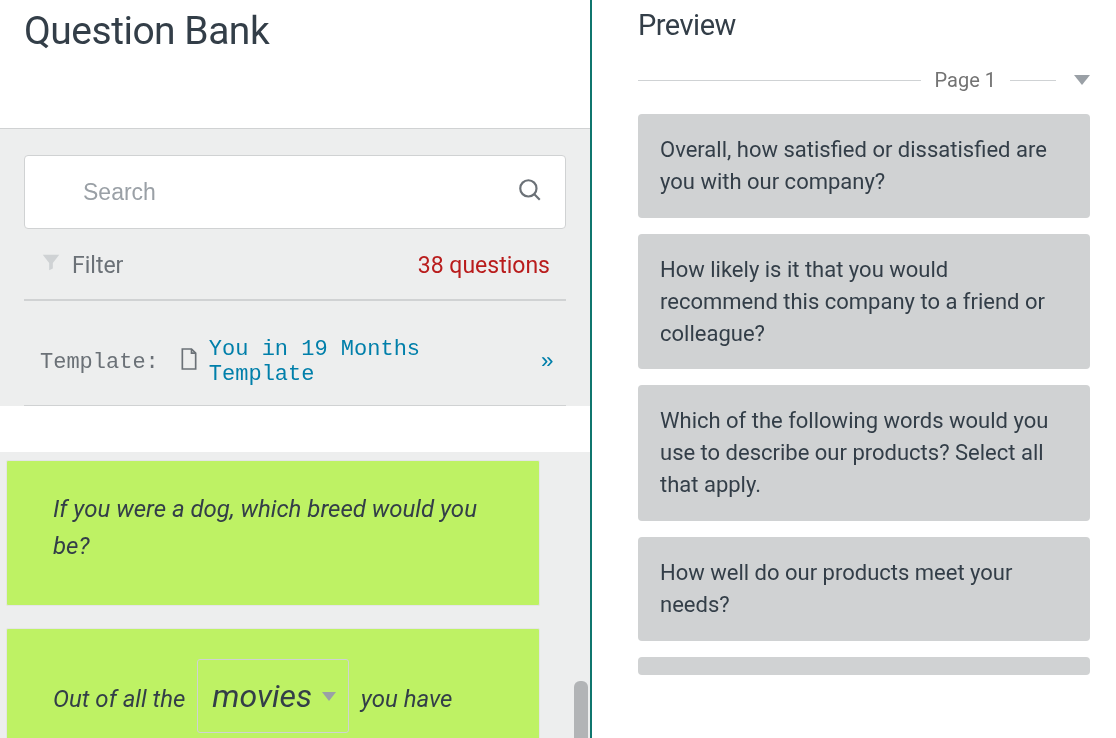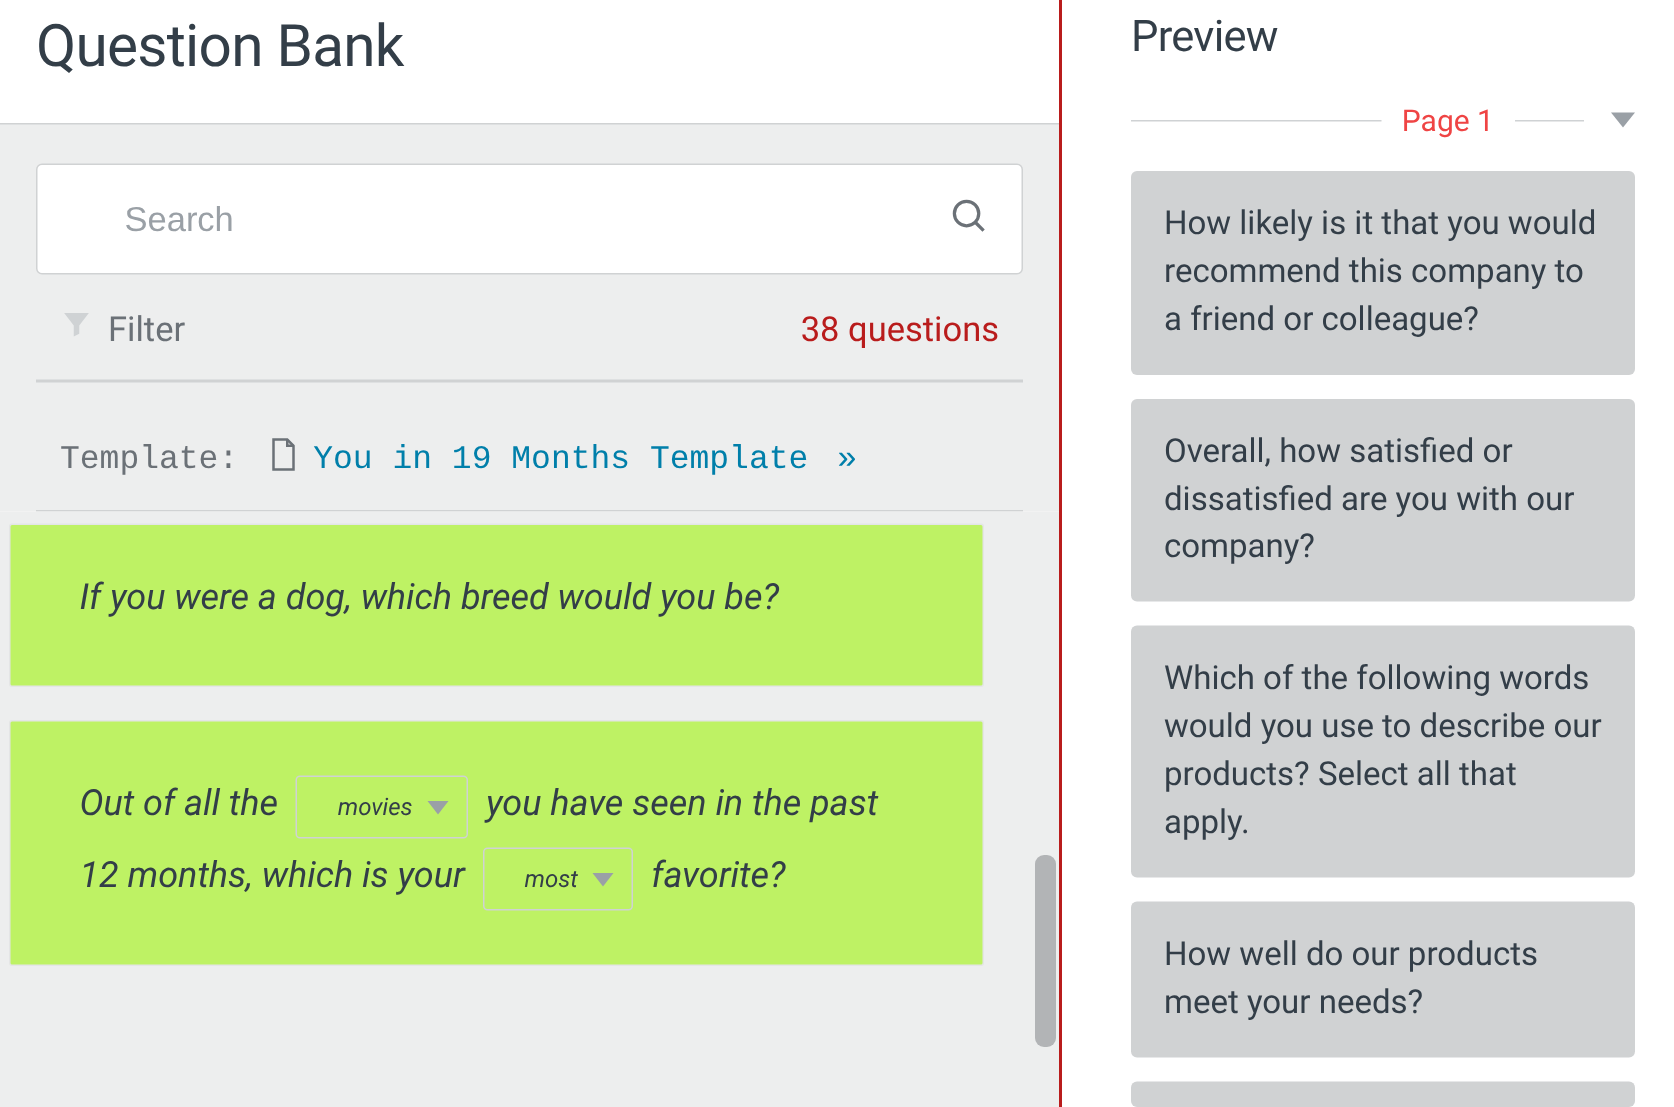--- a/index.html
+++ b/index.html
@@ -11,26 +11,27 @@
     background: #ffffff;
     overflow: hidden;
   }
   .app {
     display: flex;
     width: 100%;
     height: 100%;
   }
   
   .left {
-    width: 708px;
+    width: 592px;
     height: 100%;
-    border-right: 2px solid #b91c1c;
+    border-right: 2px solid #0f766e;
     display: flex;
     flex-direction: column;
     background: #ffffff;
+    gap: 46px;
   }
   .left-header {
     padding: 8px 24px 28px 24px;
   }
   .left-header h1 {
     font-size: 39px;
     font-weight: 400;
     color: #333E48;
     letter-spacing: -0.5px;
   }
@@ -158,22 +159,22 @@
     border-top: 6px solid transparent;
     border-bottom: 6px solid transparent;
     border-left: 8px solid #007FAA;
   }
   .inline-select {
     display: inline-flex;
     align-items: center;
     gap: 10px;
     border: 1px solid #cfd2d4;
     border-radius: 3px;
-    padding: 4px 12px 4px 27px;
-    font-size: 16px;
+    padding: 4px 12px 4px 14px;
+    font-size: 32px;
     color: #333E48;
     margin: 0 6px;
     cursor: pointer;
     vertical-align: baseline;
   }
   .inline-select .mini-caret {
     width: 0; height: 0;
     border-left: 7px solid transparent;
     border-right: 7px solid transparent;
     border-top: 9px solid #9aa0a6;
@@ -202,21 +203,21 @@
     font-size: 29px;
     font-weight: 400;
     color: #333E48;
     letter-spacing: -0.5px;
     margin-bottom: 26px;
   }
   .page-divider {
     display: flex;
     align-items: center;
     gap: 14px;
-    color: #ef4444;
+    color: #737373;
     font-size: 20px;
     margin-bottom: 22px;
   }
   .page-divider .line-long { flex: 1; height: 1px; background: #cfd2d4; }
   .page-divider .line-short { width: 46px; height: 1px; background: #cfd2d4; }
   .collapse-caret {
     width: 0; height: 0;
     border-left: 8px solid transparent;
     border-right: 8px solid transparent;
     border-top: 10px solid #9aa0a6;
@@ -324,20 +325,20 @@
     <h1>Preview</h1>
 
     <div class="page-divider">
       <span class="line-long"></span>
       <span>Page 1</span>
       <span class="line-short"></span>
       <span class="collapse-caret"></span>
     </div>
 
     <div class="preview-list">
+      <div class="preview-card">Overall, how satisfied or dissatisfied are you with our company?</div>
       <div class="preview-card">How likely is it that you would recommend this company to a friend or colleague?</div>
-      <div class="preview-card">Overall, how satisfied or dissatisfied are you with our company?</div>
       <div class="preview-card">Which of the following words would you use to describe our products? Select all that apply.</div>
       <div class="preview-card">How well do our products meet your needs?</div>
       <div class="preview-card peek"></div>
     </div>
   </div>
 </div>
 
 </body></html>

